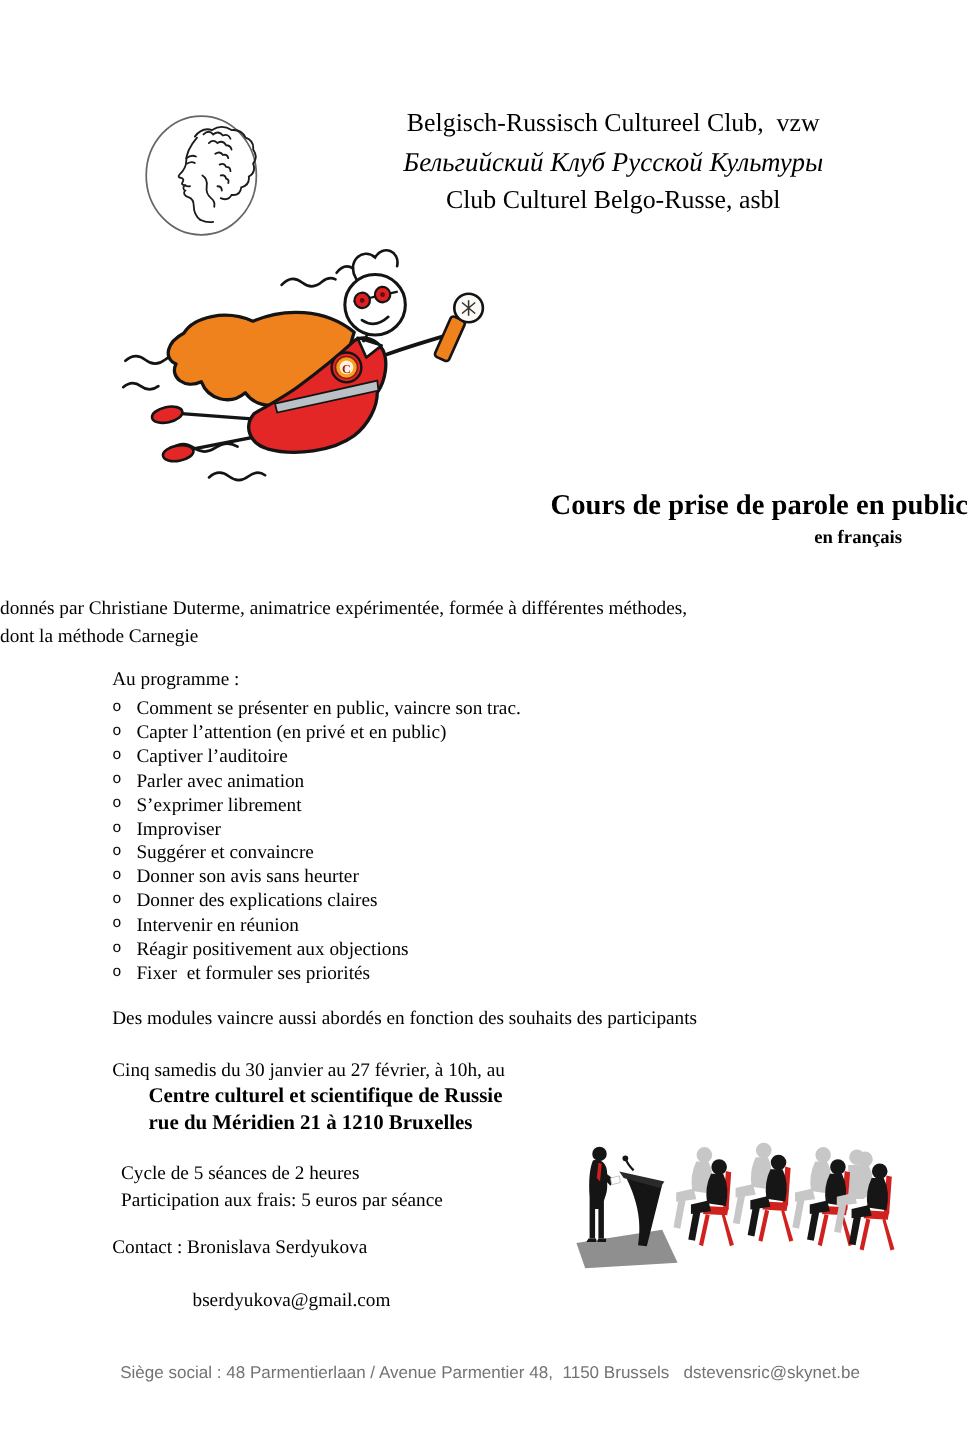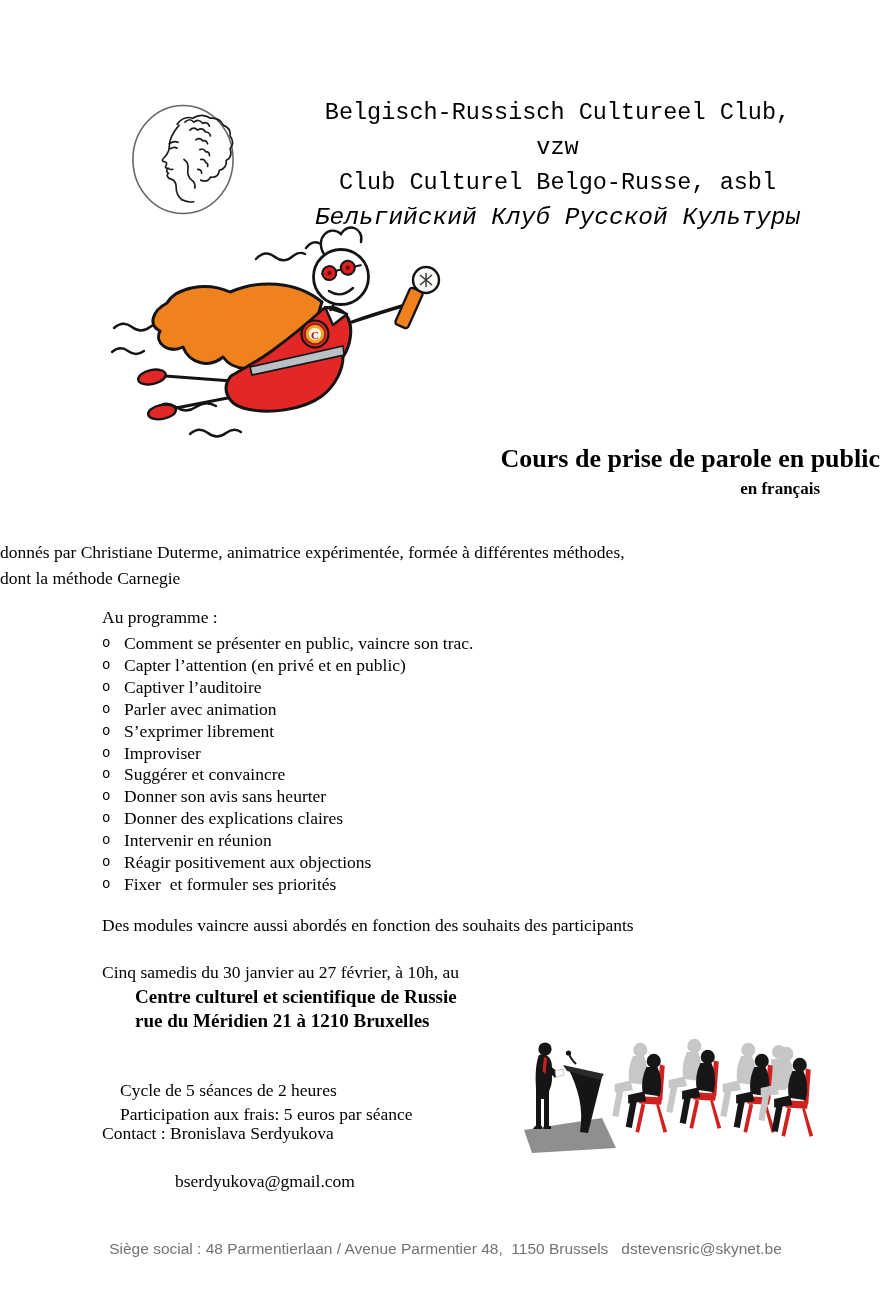--- a/index.html
+++ b/index.html
@@ -6,21 +6,21 @@
   .page {
     position:relative; width:891px; height:1311px; margin:0 auto;
     background:#ffffff; color:#000;
     font-family:"Liberation Serif", serif;
     overflow:hidden;
   }
   .pre { white-space:pre-wrap; }
 
   
   .logo { position:absolute; left:129px; top:102px; width:108px; height:115px; }
-  .org-lines { position:absolute; left:295px; top:95px; width:525px; text-align:center;font-family:Liberation Mono, monospace; }
+  .org-lines { position:absolute; left:295px; top:95px; width:525px; text-align:center; }
   .org-line { font-size:23.5px; line-height:35px; }
   .org-line.ru { font-style:italic; font-size:24.5px; }
 
   
   .hero { position:absolute; left:110px; top:218px; width:362px; height:242px; }
 
   
   .course-title {
     position:absolute; left:40px; top:442px; width:840px; margin:0;
     text-align:right; font-size:26px; font-weight:bold; line-height:34px;
@@ -37,21 +37,21 @@
   .program ul { margin:0; padding:0; list-style:none; }
   .program li { display:flex; line-height:21.9px; }
   .bullet { display:inline-block; width:22px; flex:0 0 22px;
             font-family:"Liberation Mono", monospace; font-size:14px; }
 
   .modules-note { position:absolute; left:102px; top:915px; width:700px; font-size:17.5px; }
 
   .schedule { position:absolute; left:102px; top:960px; font-size:17.5px; line-height:24.5px; }
   .schedule .venue { font-weight:bold; font-size:19px;margin-left:33px; }
 
-  .details { position:absolute; left:120px; top:1055px; font-size:17.5px; line-height:23.5px;margin-top:24px; }
+  .details { position:absolute; left:110px; top:1055px; font-size:17.5px; line-height:23.5px; }
 
   .contact { position:absolute; left:102px; top:1122px; font-size:17.5px; line-height:23px; }
   .contact .email { padding-left:73px;margin-top:25px; }
 
   .audience { position:absolute; left:522px; top:1036px; width:296px; height:118px; }
 
   .footer {
     position:absolute; left:0; top:1240px; width:891px; text-align:center;
     font-family:"Liberation Sans", sans-serif; font-size:15.5px; color:#737373;
   }
@@ -69,22 +69,22 @@
       <path d="M40,67.5 q2.5,1 4.5,0.5"></path>
       <path d="M49,22 q7,-9 16,-6 q9,-6 18,0 q9,-1 13,7 q8,3 7,11 q5,7 0,13 q3,8 -4,12 q1,8 -7,10 q-1,8 -9,7 q-3,6 -10,3"></path>
       <path d="M57,20 q5,-5 9,0 q5,-4 9,1 q5,-2 7,3 M62,28 q4,-4 8,0 q5,-3 8,2 q4,0 5,4 M68,38 q4,-3 7,1 q4,-1 5,3 M72,48 q4,-2 6,2 q4,0 4,4 M73,58 q4,-1 5,3 q3,1 2,4 M70,68 q4,0 4,4"></path>
       <path d="M56,58 q5,3 4,10 q-1,7 4,11 q4,3 3,8"></path>
       <path d="M54,99 q6,3 12,2"></path>
     </g>
   </svg>
 
   <div class="org-lines">
     <div class="org-line pre">Belgisch-Russisch Cultureel Club,  vzw</div>
+    <div class="org-line ru">Бельгийский Клуб Русской Культуры</div>
     <div class="org-line">Club Culturel Belgo-Russe, asbl</div>
-    <div class="org-line ru">Бельгийский Клуб Русской Культуры</div>
   </div>
 
   <svg class="hero" viewBox="0 0 362 242" xmlns="http://www.w3.org/2000/svg">
     <g fill="none" stroke="#141414" stroke-width="2.4" stroke-linecap="round">
       <path d="M4,110 q9,-8 18,-1 q9,7 18,0 q7,-6 14,-1"></path>
       <path d="M2,134 q8,-7 16,-1 q8,6 16,0"></path>
       <path d="M46,190 q10,-8 20,-1 q10,7 20,0 q10,-7 20,-1"></path>
       <path d="M80,216 q9,-8 18,-1 q9,7 18,0 q8,-6 15,-1"></path>
     </g>
     <g stroke="#141414" stroke-width="3" stroke-linecap="round">

